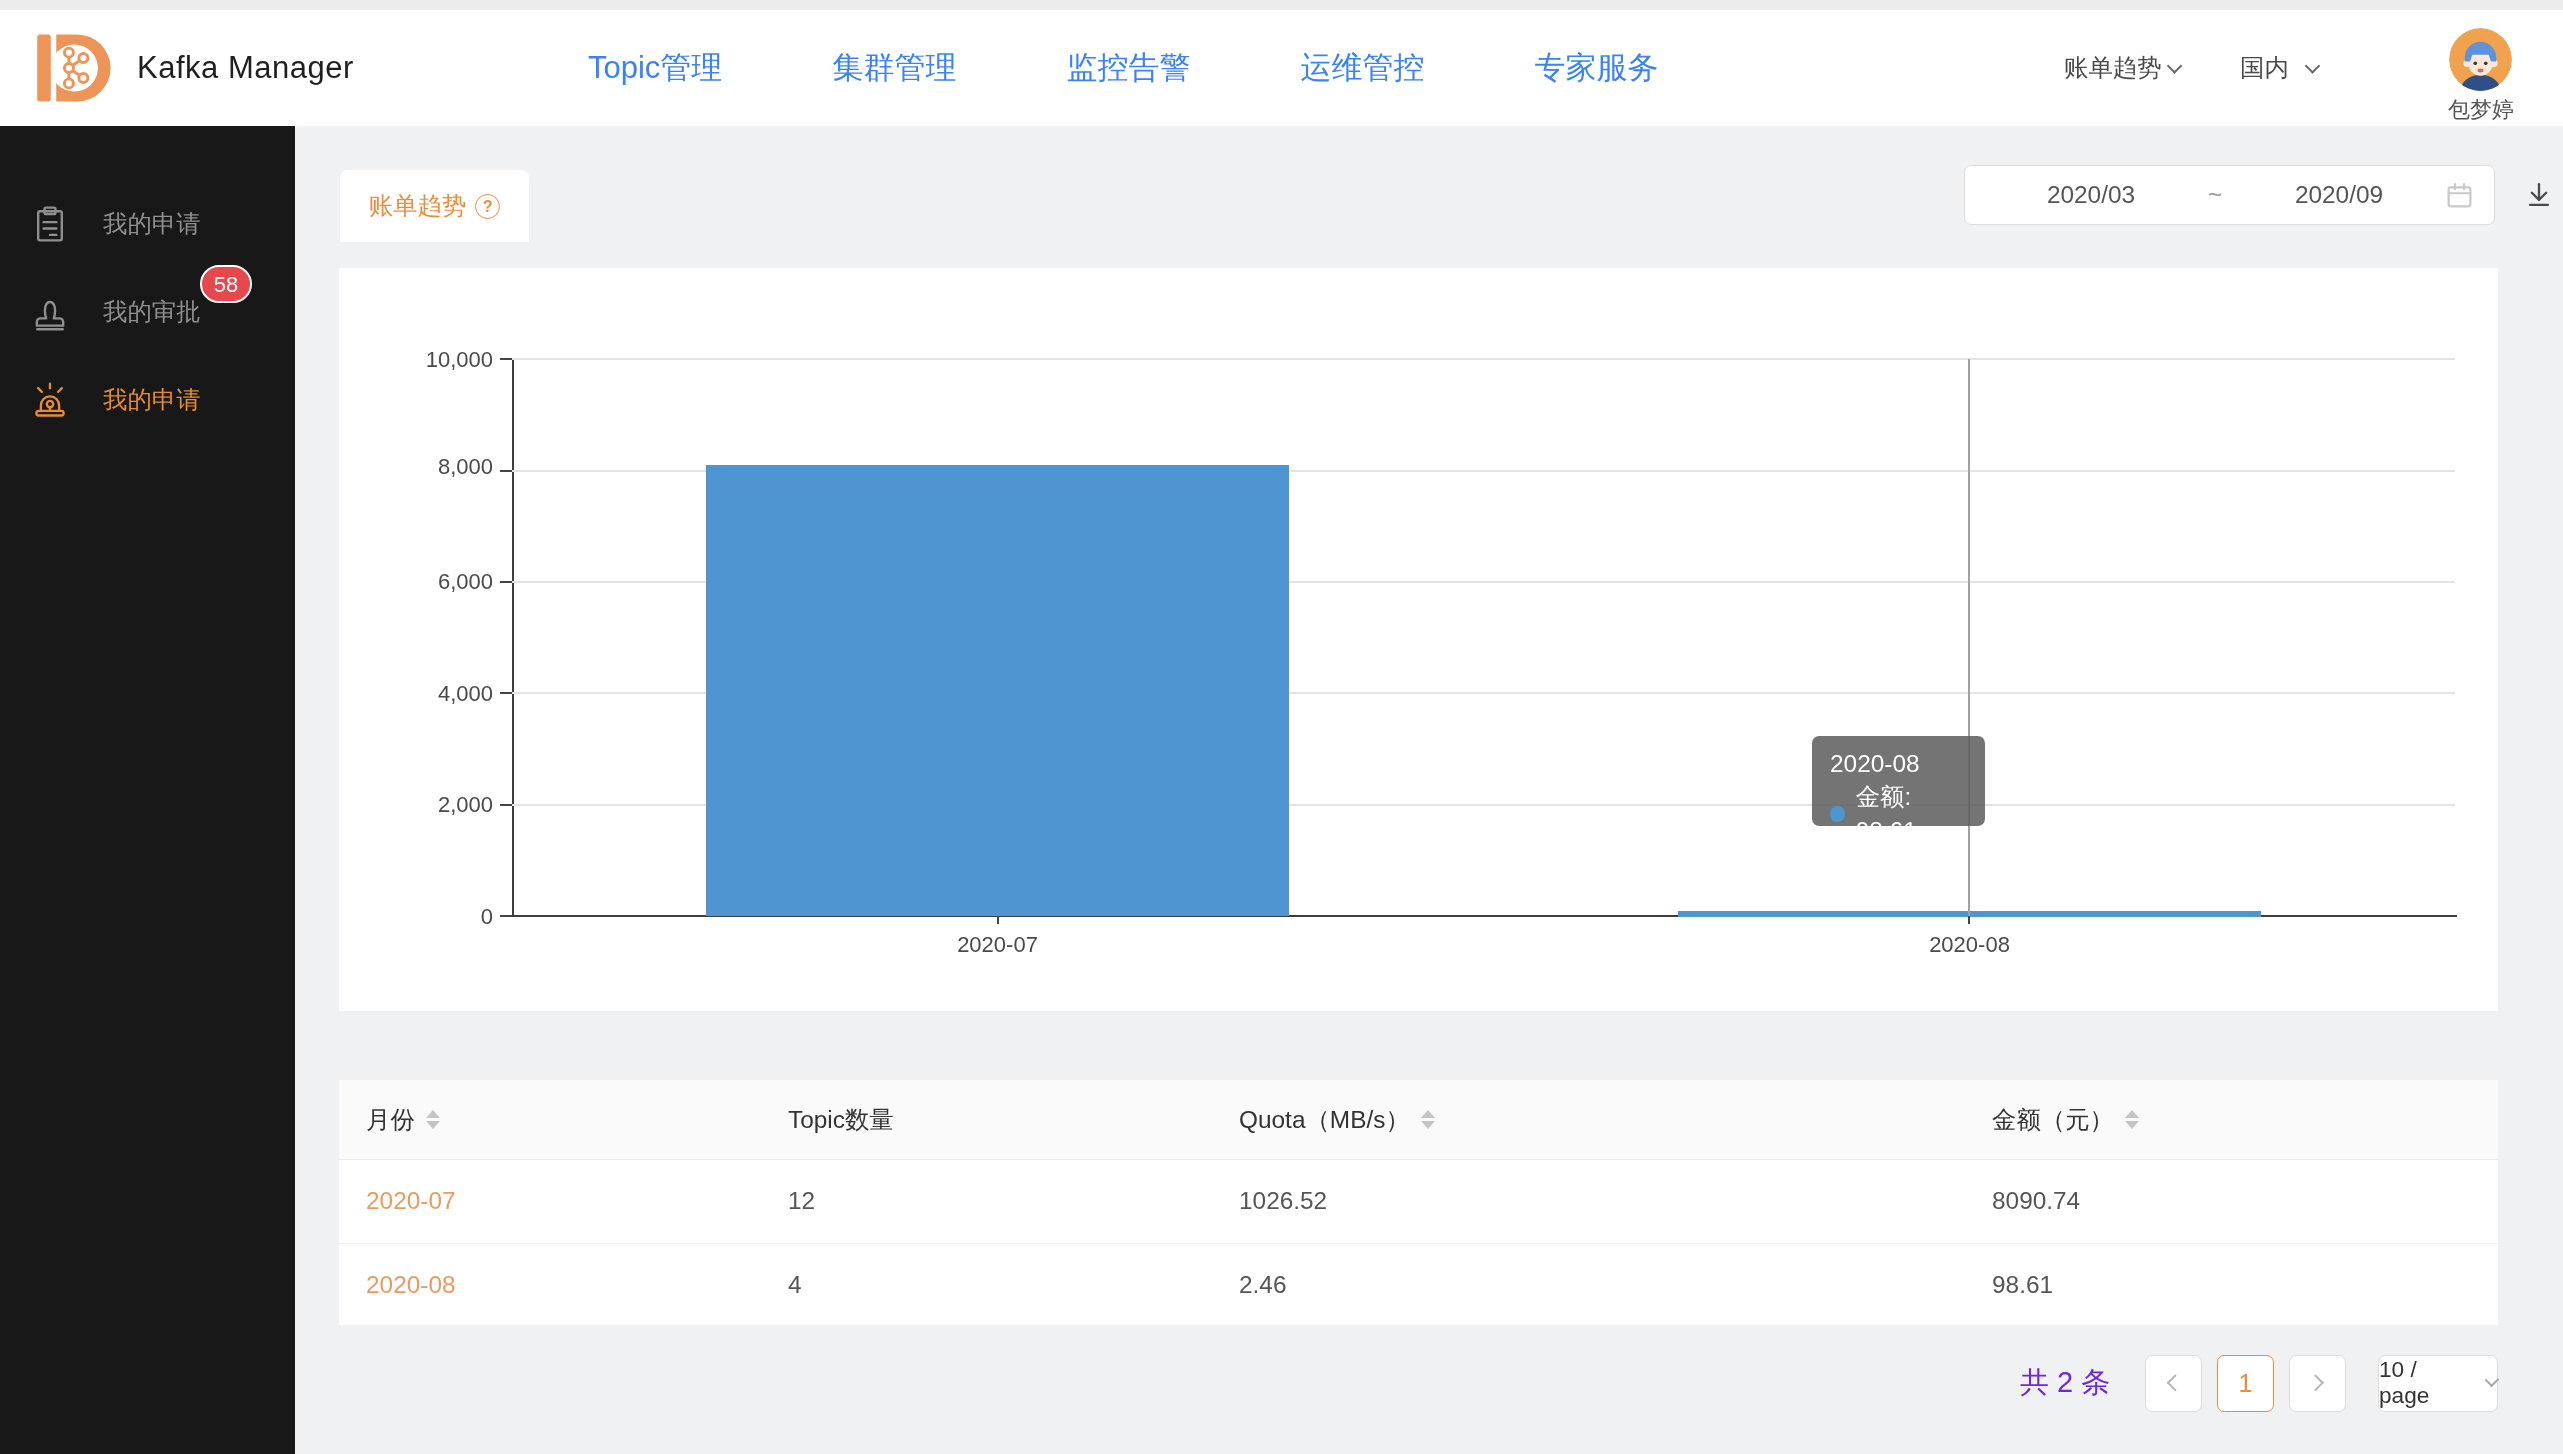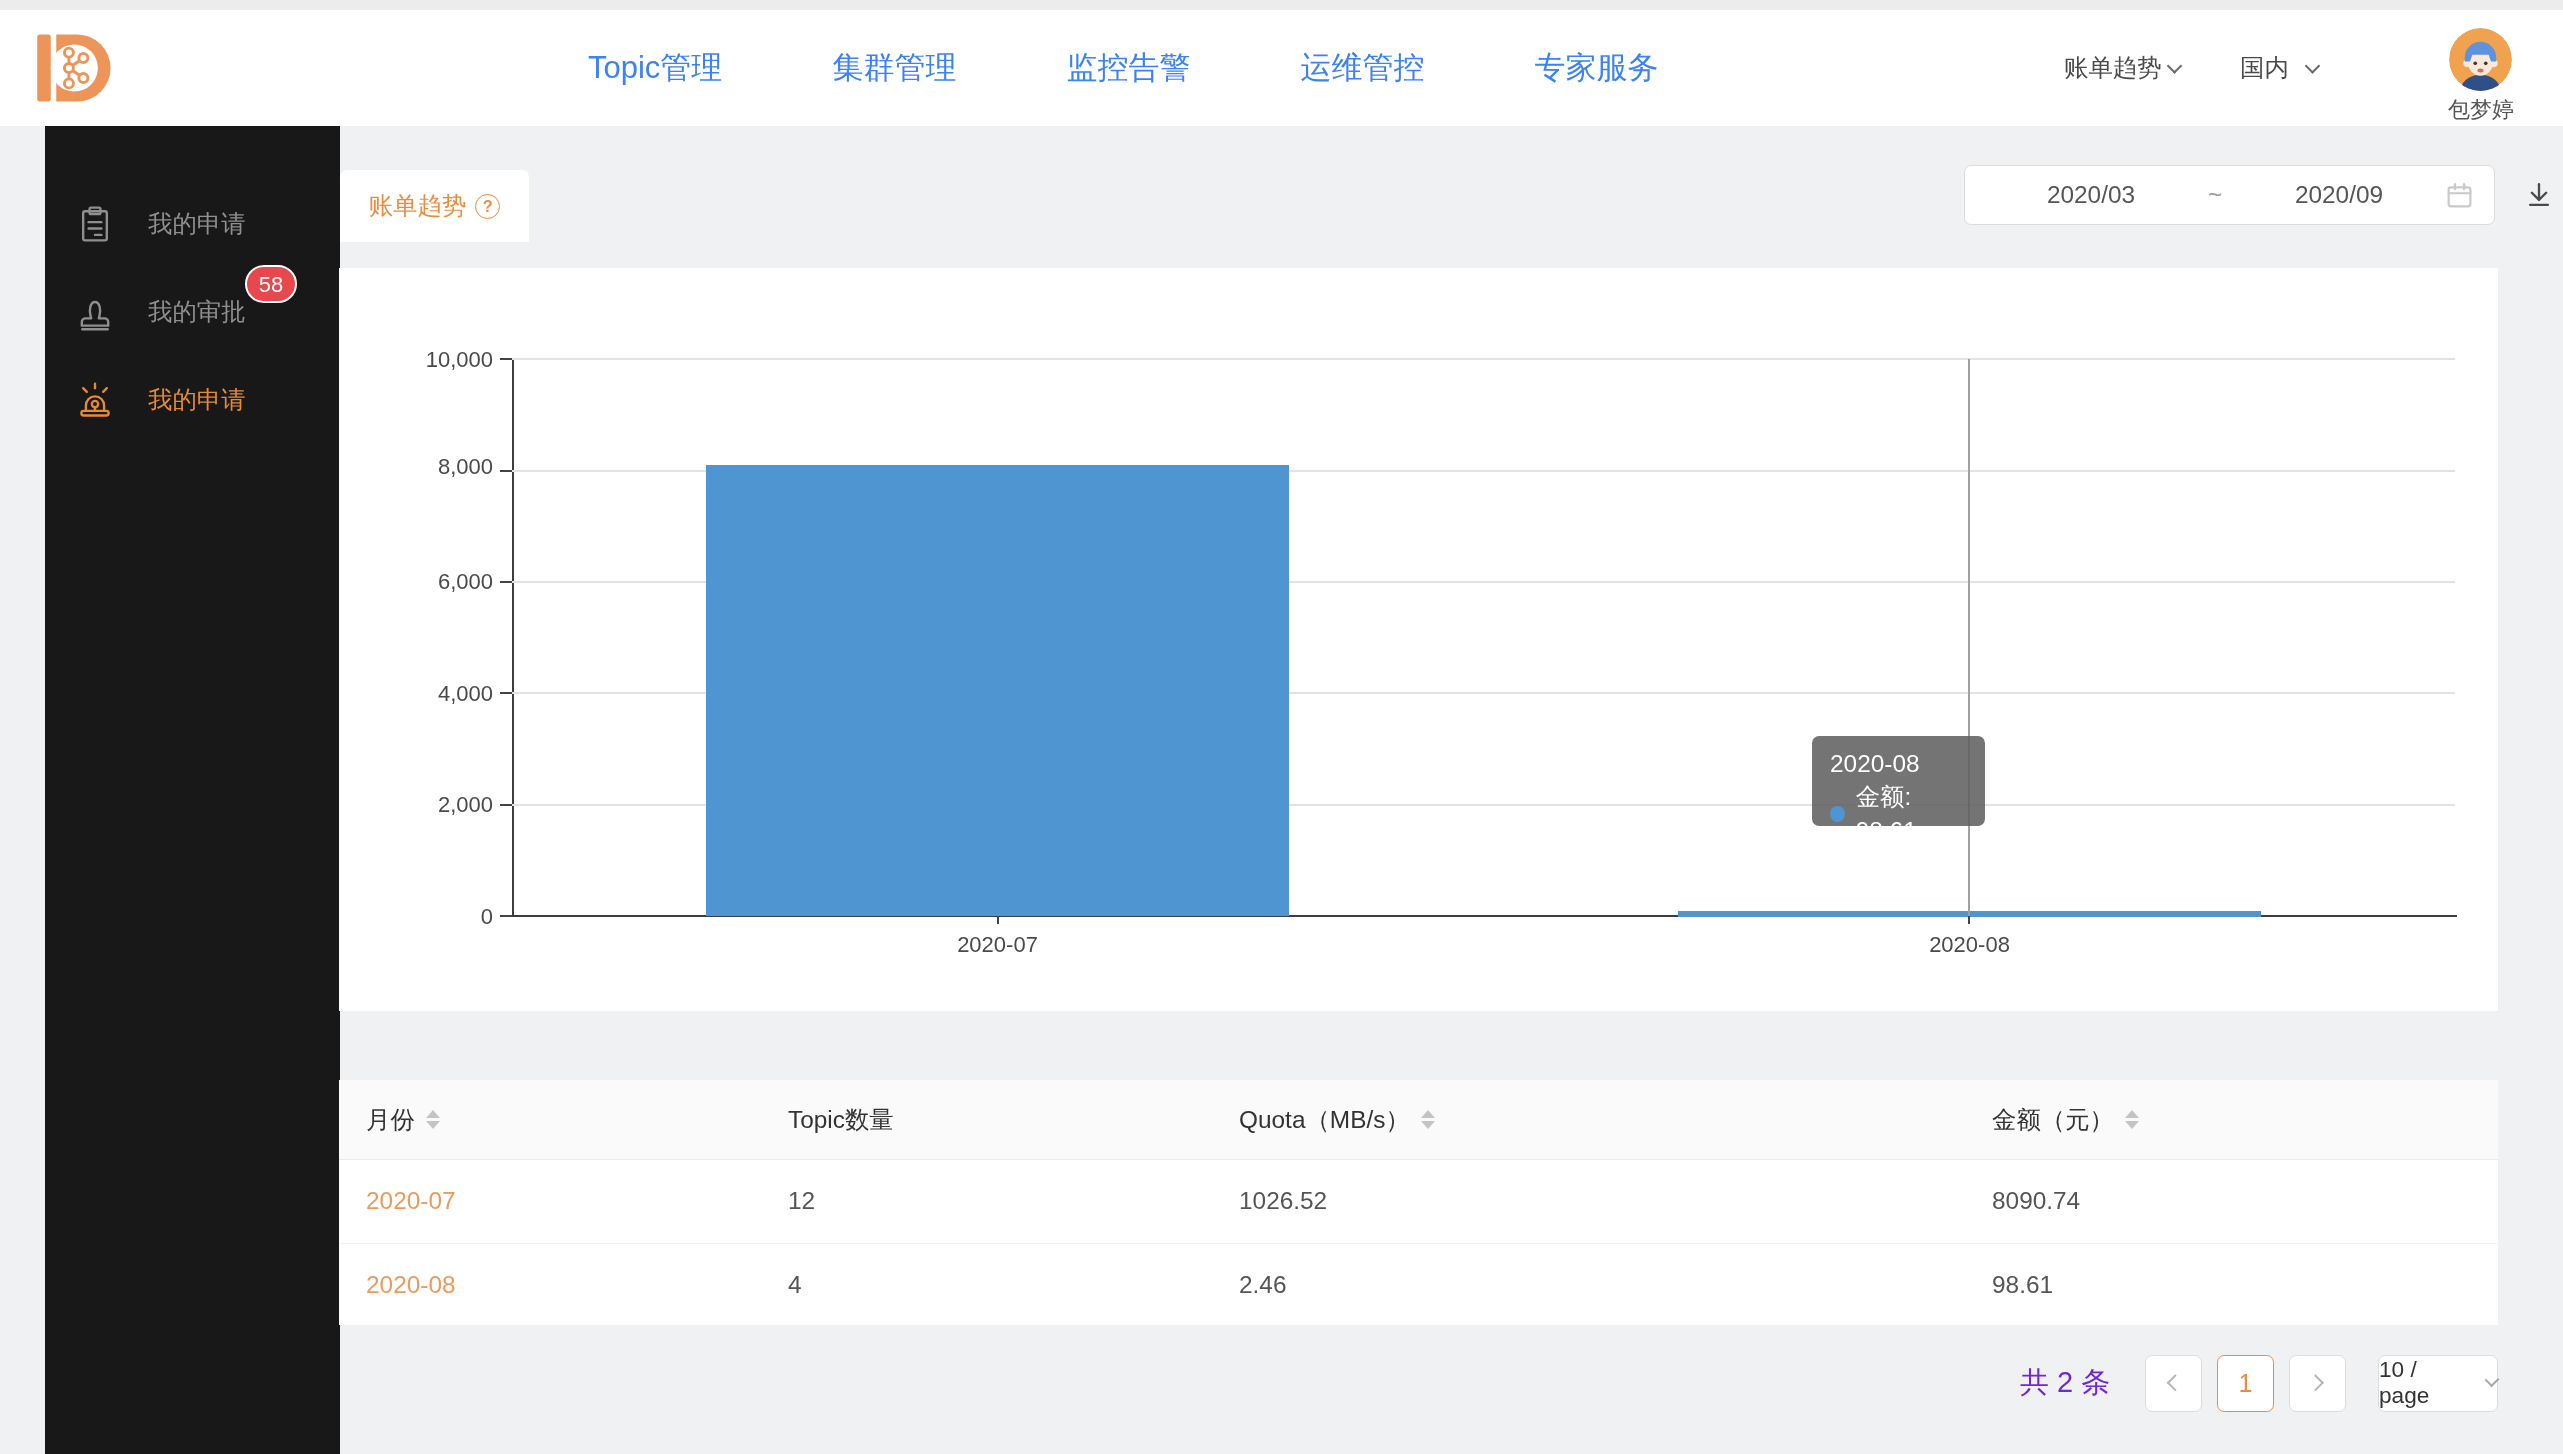--- a/index.html
+++ b/index.html
@@ -16,21 +16,21 @@
   .nav{left:588px;top:0;height:116px;display:flex;align-items:center;gap:110px;}
   .nav span{font-size:31px;color:#3b82f6;cursor:pointer;white-space:nowrap;}
   .hdr-right{top:0;height:116px;display:flex;align-items:center;font-size:24.4px;color:#4a4a4a;cursor:pointer;}
   .help{left:2064px;}
   .region{left:2240px;}
   .chev{display:inline-block;width:11px;height:11px;border-right:2.3px solid #6b6b6b;border-bottom:2.3px solid #6b6b6b;transform:rotate(45deg) translate(-1.8px,-1.8px);margin-left:7.2px;}
   .avatar{left:2449px;top:18px;width:63px;height:63px;border-radius:50%;overflow:hidden;cursor:pointer;}
   .uname{left:2433px;top:85px;width:96px;text-align:center;font-size:22px;color:#555;}
 
   
-  .sidebar{left:0;top:126px;width:295px;height:1329px;background:#181818;margin-left:45px;}
+  .sidebar{left:0;top:126px;width:295px;height:1329px;background:#181818;}
   .side-item{position:absolute;left:0;width:295px;height:88px;display:flex;align-items:center;padding-left:30px;color:#8f8f8f;cursor:pointer;}
   .side-item .lbl{margin-left:33px;font-size:24.4px;}
   .side-item svg{width:40px;height:40px;stroke:currentColor;fill:none;stroke-width:2.6;stroke-linecap:round;stroke-linejoin:round;}
   .side-item.active{color:#E68A33;}
   .badge{position:absolute;left:200px;top:139px;padding:4.5px 11.7px;background:#E6484D;border:2.7px solid #ffffff;border-radius:20px;color:#fff;font-size:22px;line-height:25px;}
 
   
   .tab{left:340px;top:170px;width:189px;height:72px;background:#fff;border-radius:7.2px 7.2px 0 0;display:flex;align-items:center;justify-content:center;gap:9px;color:#ED8B3D;font-size:24.4px;cursor:pointer;}
   .qicon{display:inline-flex;align-items:center;justify-content:center;width:25px;height:25px;border:1.8px solid #ED8B3D;border-radius:50%;font-size:16.3px;font-weight:bold;cursor:pointer;}
   .datebox{left:1964px;top:165px;width:531px;height:60px;background:#fff;border:1.8px solid #dcdcdc;border-radius:7.2px;display:flex;align-items:center;padding:0 20px;font-size:24.4px;color:#555;}
@@ -98,20 +98,21 @@
           <line x1="54" y1="53" x2="70" y2="42"></line>
           <line x1="54" y1="53" x2="70" y2="64"></line>
           <circle cx="54" cy="36" r="5"></circle>
           <circle cx="54" cy="53" r="5"></circle>
           <circle cx="54" cy="70" r="5"></circle>
           <circle cx="70" cy="42" r="5"></circle>
           <circle cx="70" cy="64" r="5"></circle>
         </g>
       </svg>
     </div>
+    <div class="abs brand">Kafka Manager</div>
 
     <div class="abs nav">
       <span>Topic管理</span>
       <span>集群管理</span>
       <span>监控告警</span>
       <span>运维管控</span>
       <span>专家服务</span>
     </div>
 
     <div class="abs hdr-right help">

